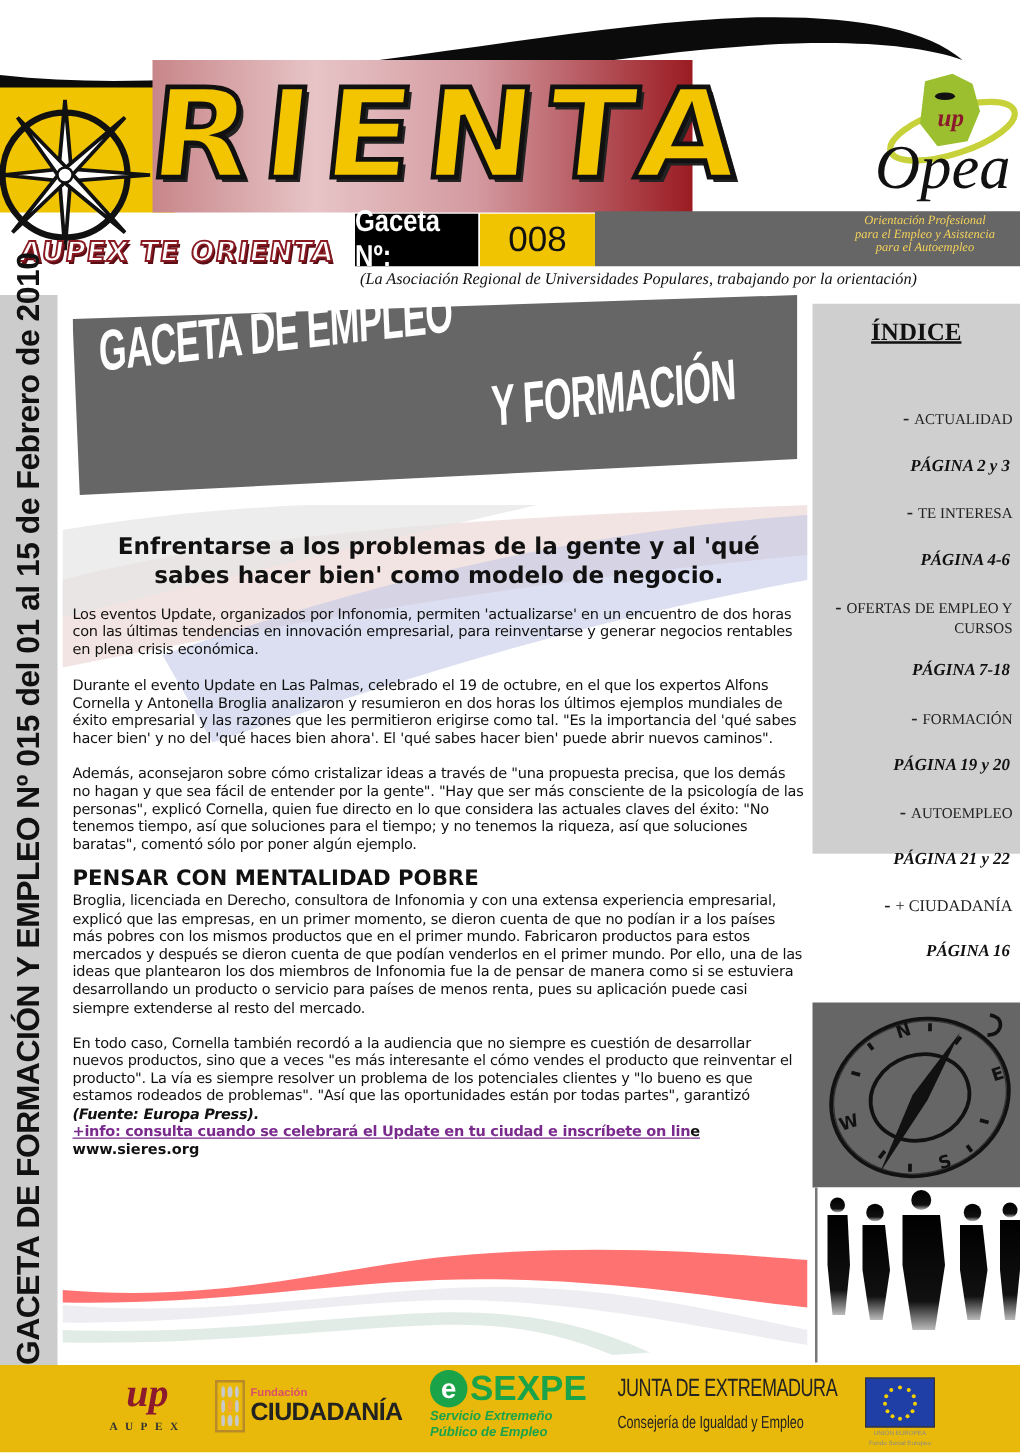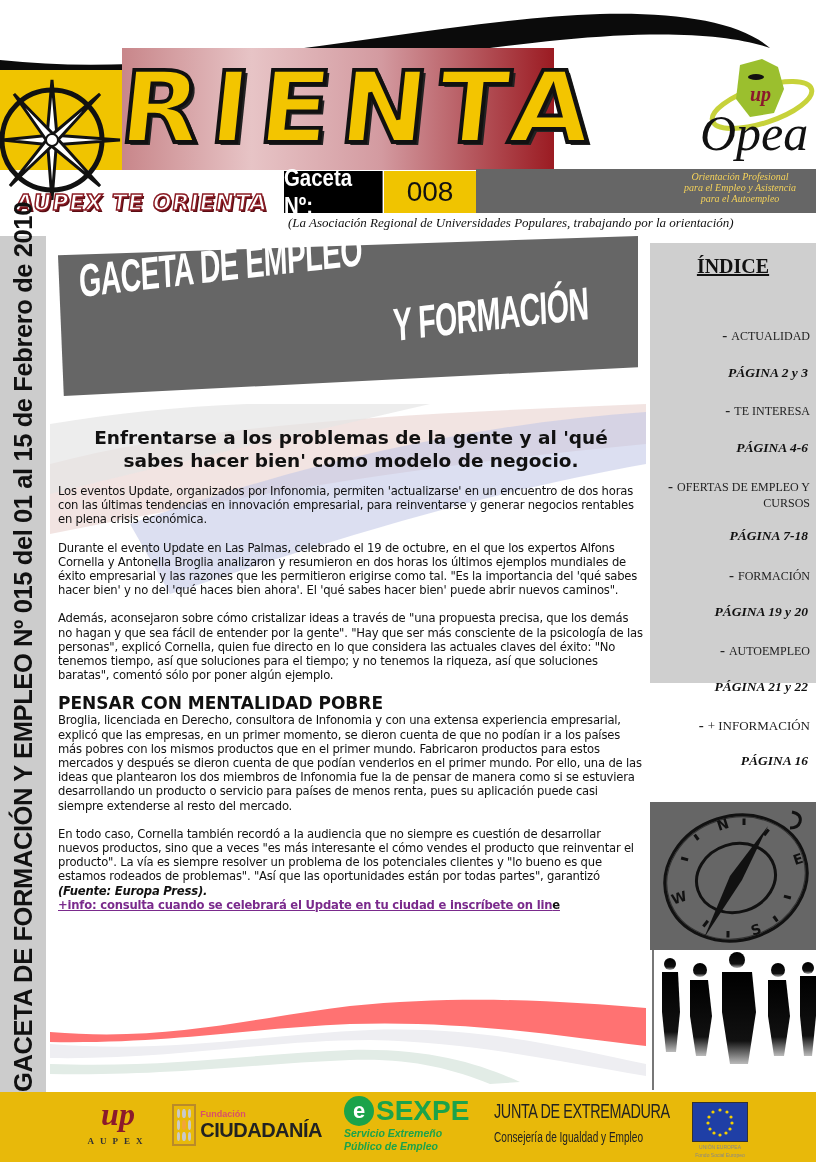--- a/index.html
+++ b/index.html
@@ -173,20 +173,21 @@
 
   <div class="article">
     <h1 class="headline">Enfrentarse a los problemas de la gente y al 'qué sabes hacer bien' como modelo de negocio.</h1>
     <p class="para first">Los eventos Update, organizados por Infonomia, permiten  'actualizarse' en un encuentro de dos horas con las últimas tendencias en innovación empresarial, para reinventarse y generar negocios rentables en plena crisis económica.</p>
     <p class="para">Durante el evento Update en Las Palmas, celebrado el 19 de octubre, en el que los expertos Alfons Cornella y Antonella Broglia analizaron y resumieron en dos horas los últimos ejemplos mundiales de éxito empresarial y las razones que les permitieron erigirse como tal. "Es la importancia del 'qué sabes hacer bien' y no del 'qué haces bien ahora'. El 'qué sabes hacer bien' puede abrir nuevos caminos".</p>
     <p class="para">Además, aconsejaron sobre cómo cristalizar ideas a través de "una propuesta precisa, que los demás no hagan y que sea fácil de entender por la gente". "Hay que ser más consciente de la psicología de las personas", explicó Cornella, quien fue directo en lo que considera las actuales claves del éxito: "No tenemos tiempo, así que soluciones para el tiempo; y no tenemos la riqueza, así que soluciones baratas", comentó sólo por poner algún ejemplo.</p>
     <h2 class="subhead">PENSAR CON MENTALIDAD POBRE</h2>
     <p class="para after-sub">Broglia, licenciada en Derecho, consultora de Infonomia y con una extensa experiencia empresarial, explicó que las empresas, en un primer momento, se dieron cuenta de que no podían ir a los países más pobres con los mismos productos que en el primer mundo. Fabricaron productos para estos mercados y después se dieron cuenta de que podían venderlos en el primer mundo. Por ello, una de las ideas que plantearon los dos miembros de Infonomia fue la de pensar de manera como si se estuviera desarrollando un producto o servicio para países de menos renta, pues su aplicación puede casi siempre extenderse al resto del mercado.</p>
     <p class="para"><span>En todo caso, Cornella también recordó a la audiencia que no siempre es cuestión de desarrollar nuevos productos, sino que a veces "es más interesante el cómo vendes el producto que reinventar el producto". La vía es siempre resolver un problema de los potenciales clientes y "lo bueno es que estamos rodeados de problemas". "Así que las oportunidades están por todas partes", garantizó </span><span class="source">(Fuente: Europa Press).</span></p>
     <a class="info-link" href="#"><span>+info: consulta cuando se celebrará el Update en tu ciudad e inscríbete on lin</span><span class="tail">e</span></a>
+    <div class="website">www.sieres.org</div>
   </div>
 
   <svg class="footer-swoosh" viewBox="0 0 596 94" preserveAspectRatio="none">
     <path d="M0,34 C120,44 200,20 300,8 C420,-4 520,4 596,10 L596,48 C520,40 420,22 300,26 C200,30 120,46 0,44 Z" fill="#ff7272"></path>
     <path d="M0,46 C120,56 220,36 320,32 C430,28 520,50 596,66 L596,78 C500,62 420,44 320,42 C220,42 120,62 0,60 Z" fill="#eeeef2"></path>
     <path d="M0,66 C120,70 200,56 300,52 C380,50 430,66 470,84 L440,86 C400,70 360,60 300,62 C200,66 120,78 0,76 Z" fill="#e2ece6"></path>
   </svg>
 </div>
 
 <div class="index-panel">
@@ -211,21 +212,21 @@
     <span class="dash">-</span><span>FORMACIÓN</span>
   </div>
   <div class="index-page" style="top:361px">PÁGINA 19 y 20</div>
 
   <div class="index-item" style="top:399px">
     <span class="dash">-</span><span>AUTOEMPLEO</span>
   </div>
   <div class="index-page" style="top:436px">PÁGINA 21 y 22</div>
 
   <div class="index-item" style="top:474px;font-size:13px">
-    <span class="dash">-</span><span>+ INFORMACIÓN</span>
+    <span class="dash">-</span><span>+ CIUDADANÍA</span>
   </div>
   <div class="index-page" style="top:510px">PÁGINA 16</div>
 </div>
 
 <div class="compass-panel">
   <svg width="166" height="148" viewBox="0 0 166 148">
     <g transform="rotate(-18 86 76)">
       <ellipse cx="86" cy="76" rx="72" ry="62" fill="none" stroke="#111" stroke-width="3"></ellipse>
       <ellipse cx="86" cy="76" rx="70" ry="60" fill="none" stroke="#111" stroke-width="1" opacity="0.6"></ellipse>
       <ellipse cx="86" cy="76" rx="40" ry="34" fill="none" stroke="#111" stroke-width="3"></ellipse>

